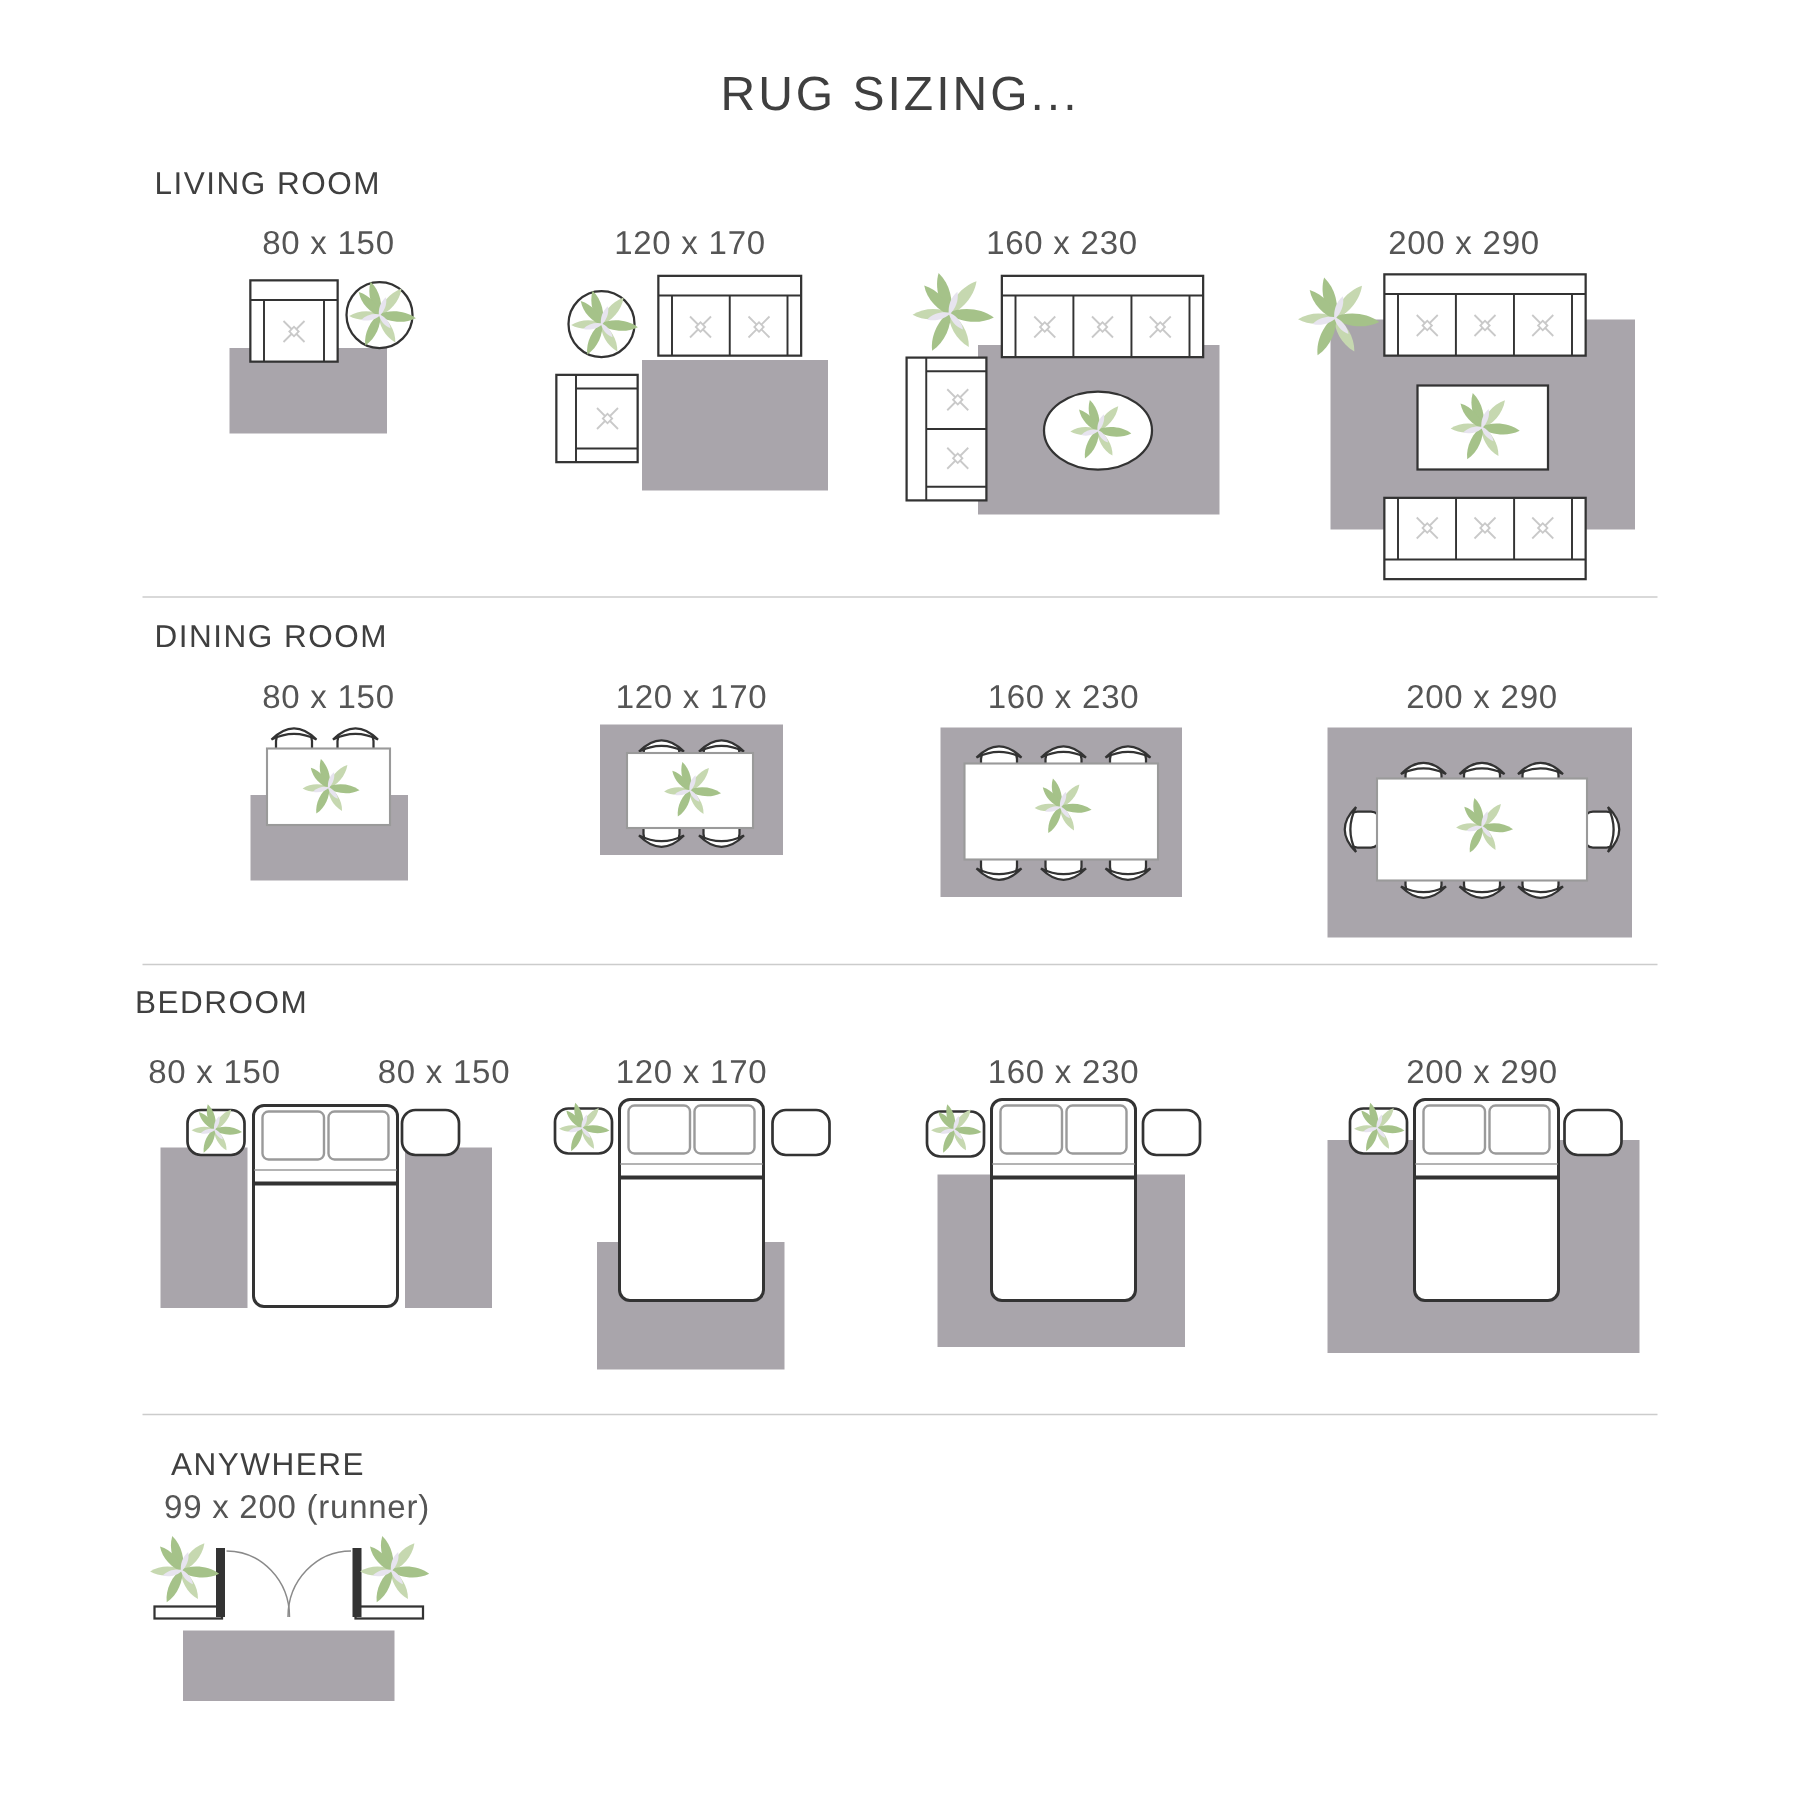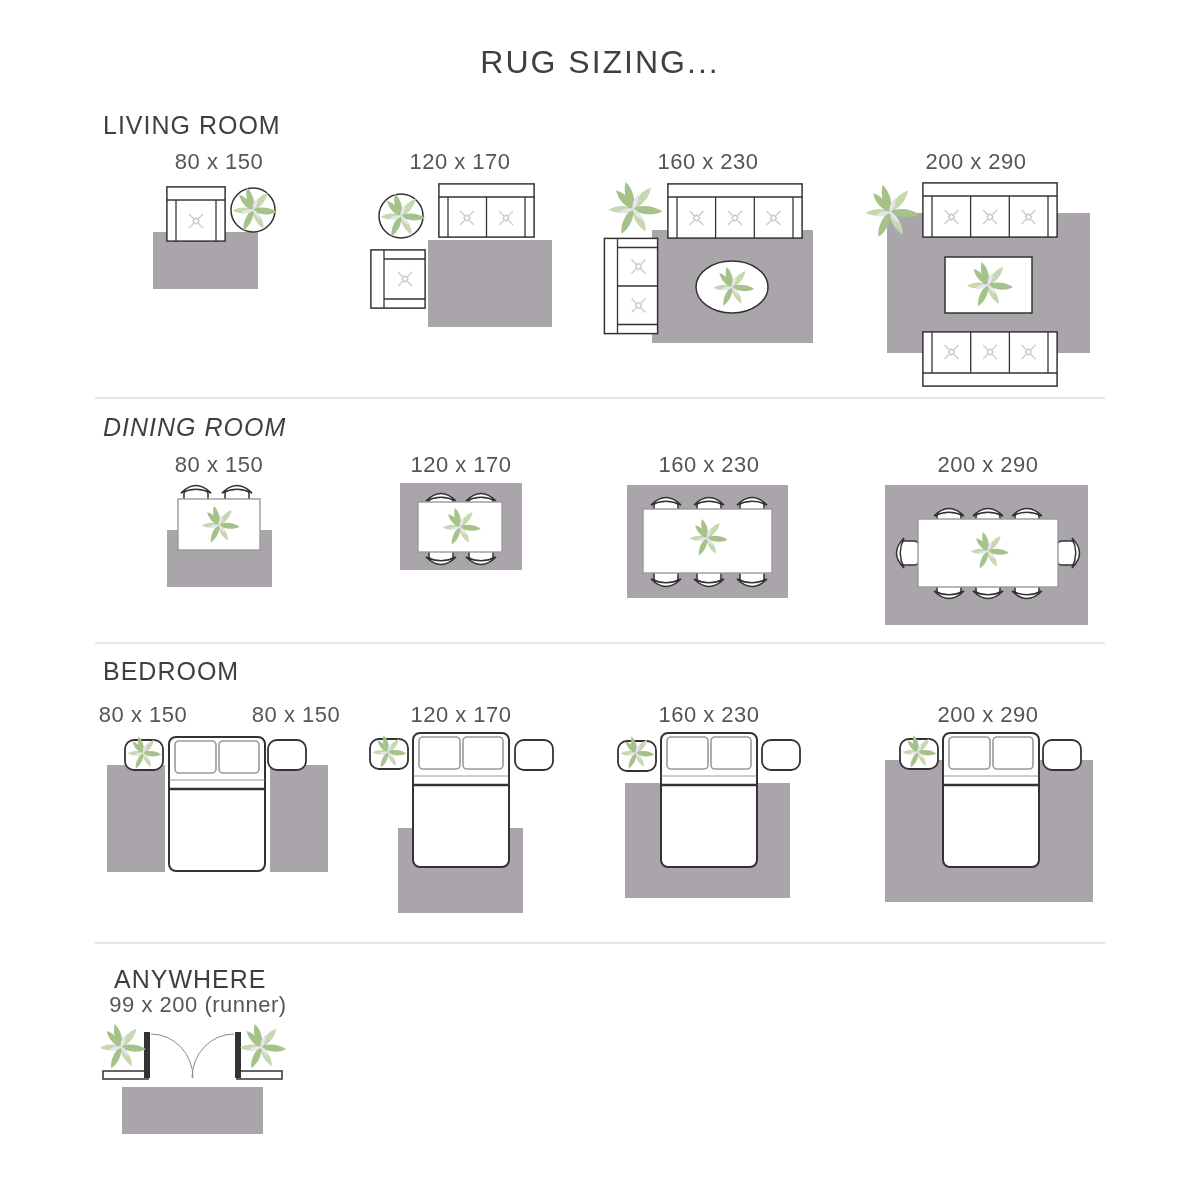--- a/index.html
+++ b/index.html
@@ -11,21 +11,21 @@
   .canvas{
     position:relative; width:1200px; height:1200px; background:var(--bg);
     font-family:"Liberation Sans", sans-serif; overflow:hidden;
   }
   .page-title{
     position:absolute; top:44px; left:50%; transform:translateX(-50%);
     margin:0; font-size:32px; font-weight:400; letter-spacing:2px;
     color:var(--head); white-space:nowrap;
   }
   .section-heading{
-    position:absolute; margin:0; font-size:25px; font-weight:400;
+    position:absolute; margin:0; font-size:21px; font-weight:400;
     letter-spacing:1px; color:var(--head); white-space:nowrap;
   }
   .size-label{
     position:absolute; transform:translateX(-50%); font-size:22px;
     color:var(--txt); letter-spacing:0.5px; white-space:nowrap;
   }
   svg.scene{position:absolute; top:0; left:0;}
   .rug{fill:var(--rug); stroke:none;}
   .furn{fill:#ffffff; stroke:var(--outline); stroke-width:1.5;}
   .seam{stroke:var(--outline); stroke-width:1.3;}
@@ -40,22 +40,22 @@
   .swing{fill:none; stroke:#8a8a8a; stroke-width:1;}
 </style>
 </head>
 <body>
 
 <div class="canvas">
 
   <h1 class="page-title">RUG SIZING...</h1>
 
   <h2 class="section-heading" style="left:103px;top:111px;">LIVING ROOM</h2>
-  <h2 class="section-heading" style="left:103px;top:413px;font-style:italic;">DINING ROOM</h2>
-  <h2 class="section-heading" style="left:103px;top:657px;">BEDROOM</h2>
+  <h2 class="section-heading" style="left:103px;top:413px;">DINING ROOM</h2>
+  <h2 class="section-heading" style="left:90px;top:657px;">BEDROOM</h2>
   <h2 class="section-heading" style="left:114px;top:953px;margin-top:12px;">ANYWHERE</h2>
 
   <span class="size-label" style="left:219px;top:149px;">80 x 150</span>
   <span class="size-label" style="left:460px;top:149px;">120 x 170</span>
   <span class="size-label" style="left:708px;top:149px;">160 x 230</span>
   <span class="size-label" style="left:976px;top:149px;">200 x 290</span>
 
   <span class="size-label" style="left:219px;top:452px;">80 x 150</span>
   <span class="size-label" style="left:461px;top:452px;">120 x 170</span>
   <span class="size-label" style="left:709px;top:452px;">160 x 230</span>

